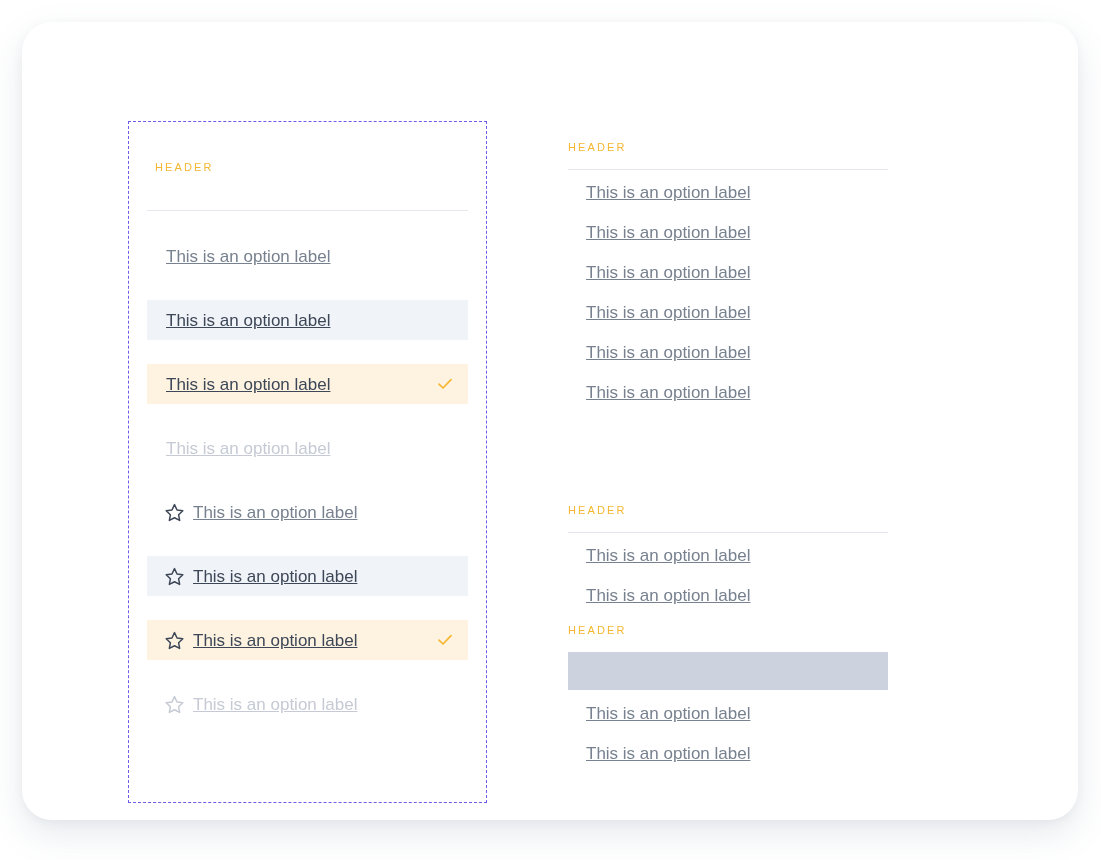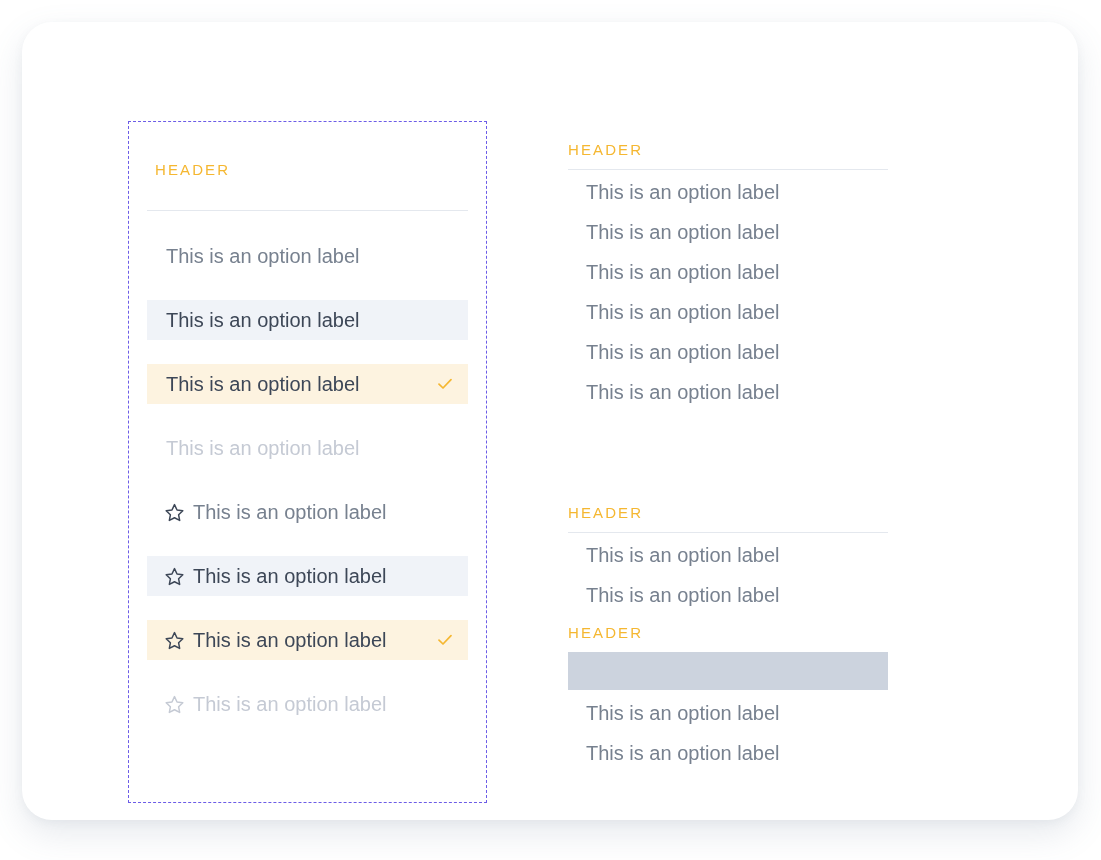--- a/index.html
+++ b/index.html
@@ -35,44 +35,45 @@
     top: 99px;
     width: 359px;
     height: 682px;
     border: 1px dashed #6c5ce7;
     box-sizing: border-box;
   }
 
   .panel-header {
     position: absolute;
     color: #f5b731;
-    font-size: 15px;
+    font-size: 11px;
     letter-spacing: 2.1px;
     font-weight: 400;
     text-transform: uppercase;
     white-space: nowrap;
   }
 
   .divider {
     position: absolute;
     height: 1px;
     background: #e4e8ee;
   }
 
   
   .option-row {
     position: absolute;
     display: flex;
     align-items: center;
     box-sizing: border-box;
   }
   .option-label {
-    font-size: 20px;
+    font-size: 17px;
     white-space: nowrap;
     line-height: 1;
+    text-decoration: underline;
   }
 
   
   .lp-row {
     left: 125px;
     width: 321px;
     height: 40px;
   }
   .lp-row .option-label { padding-left: 19px; }
   .lp-row.has-star .option-label { padding-left: 0; }

